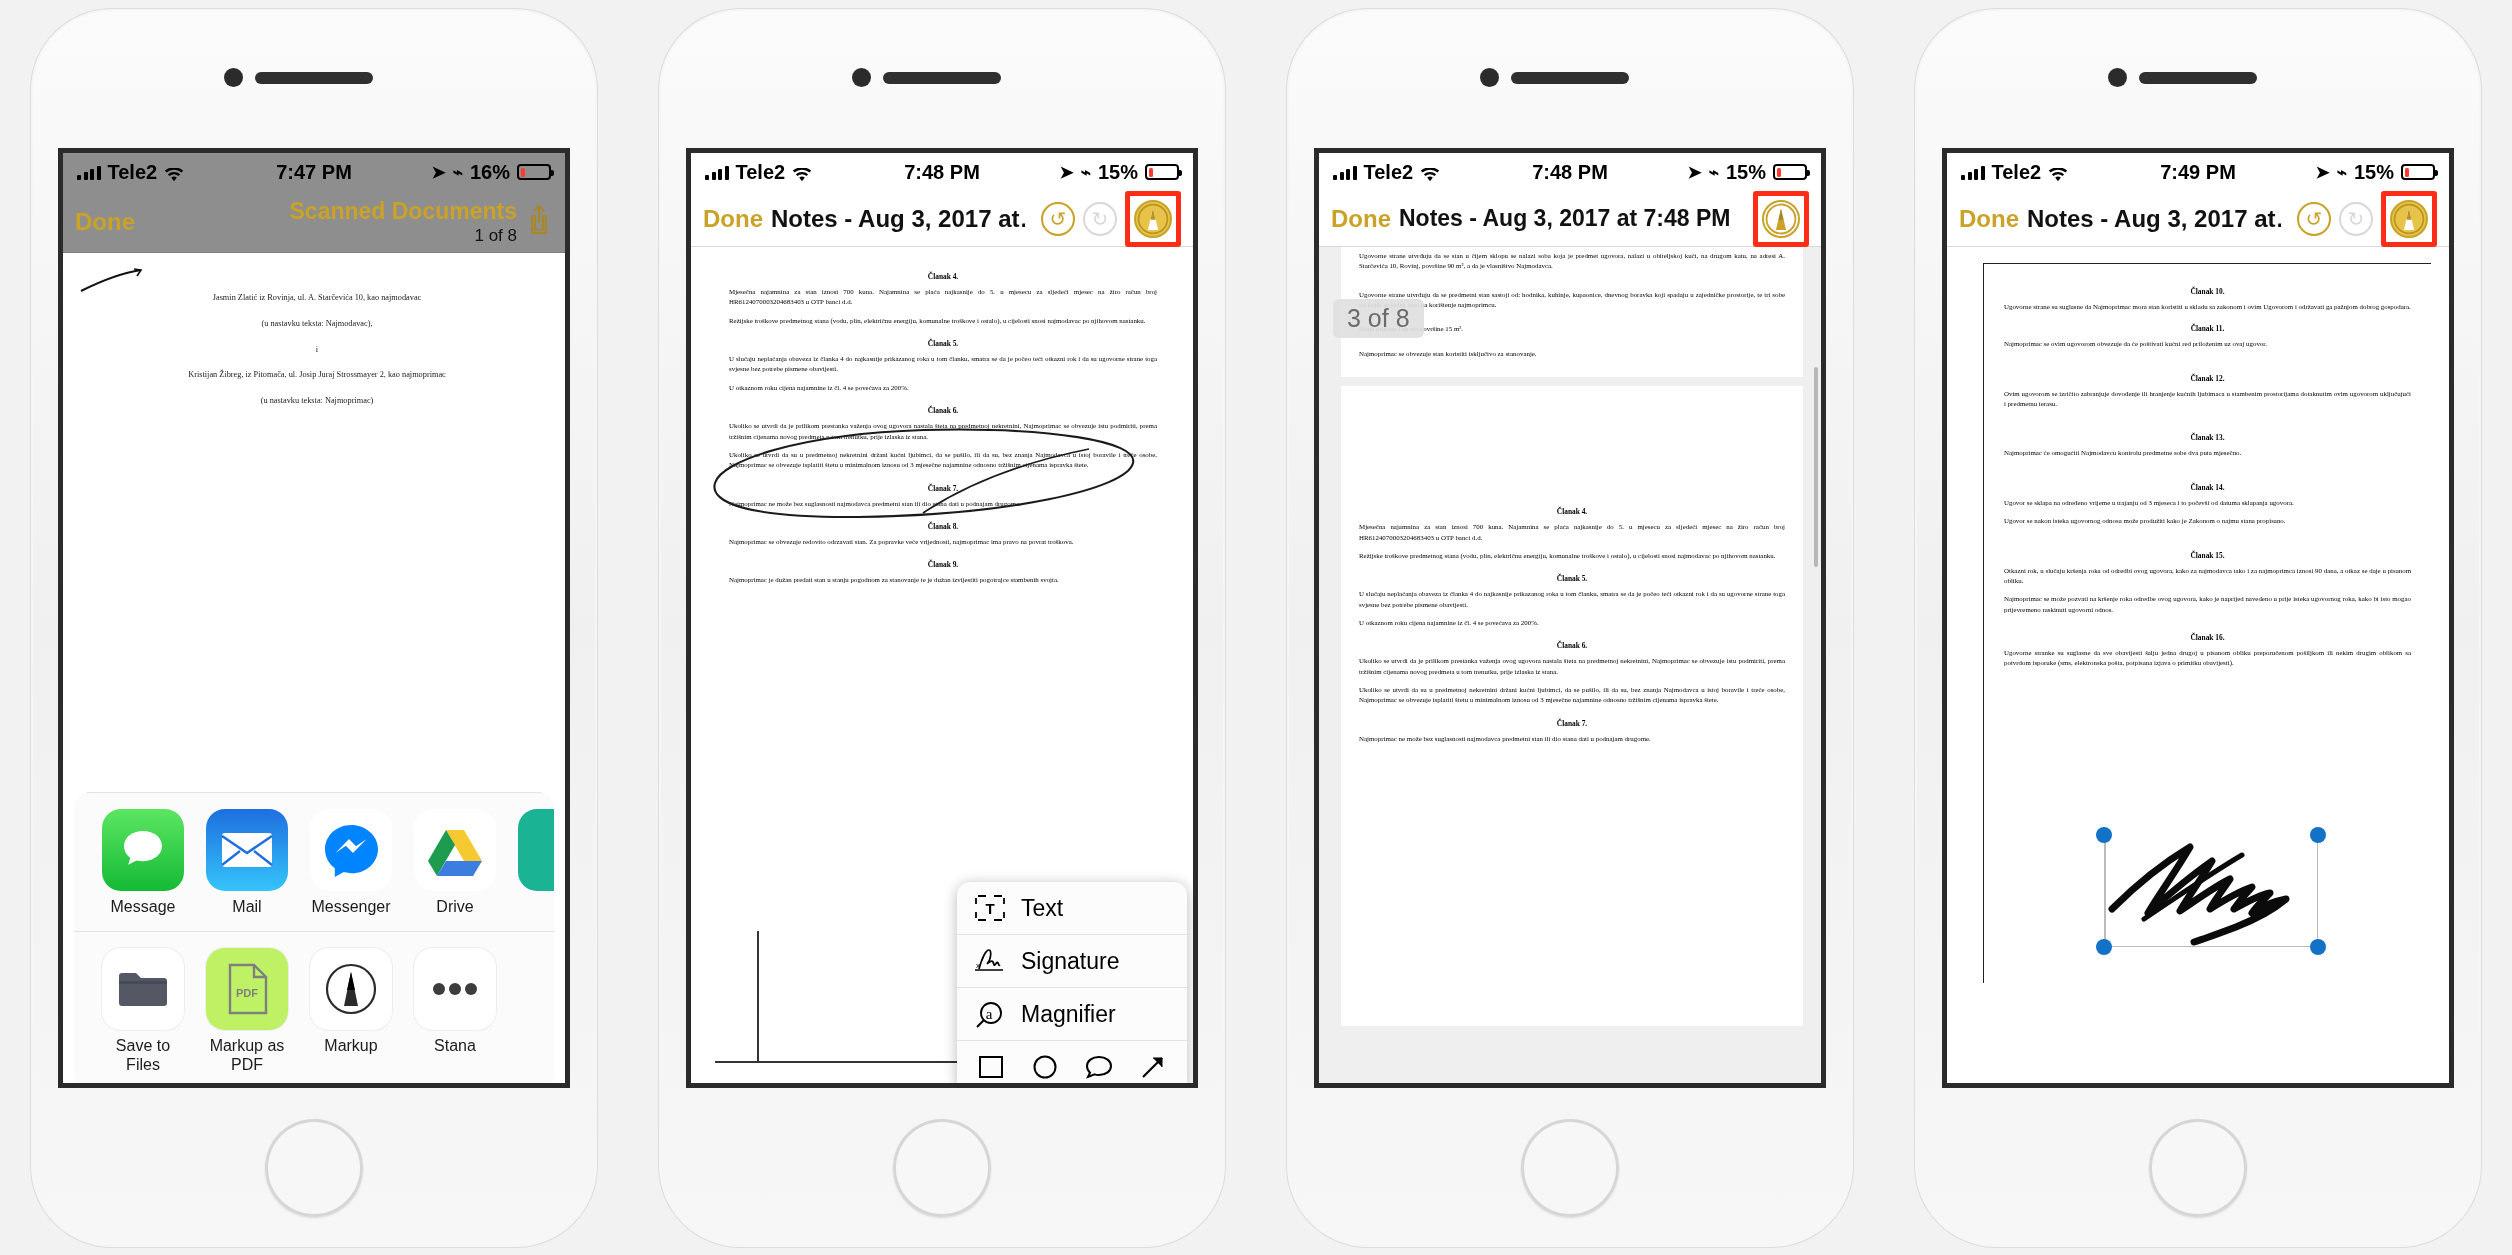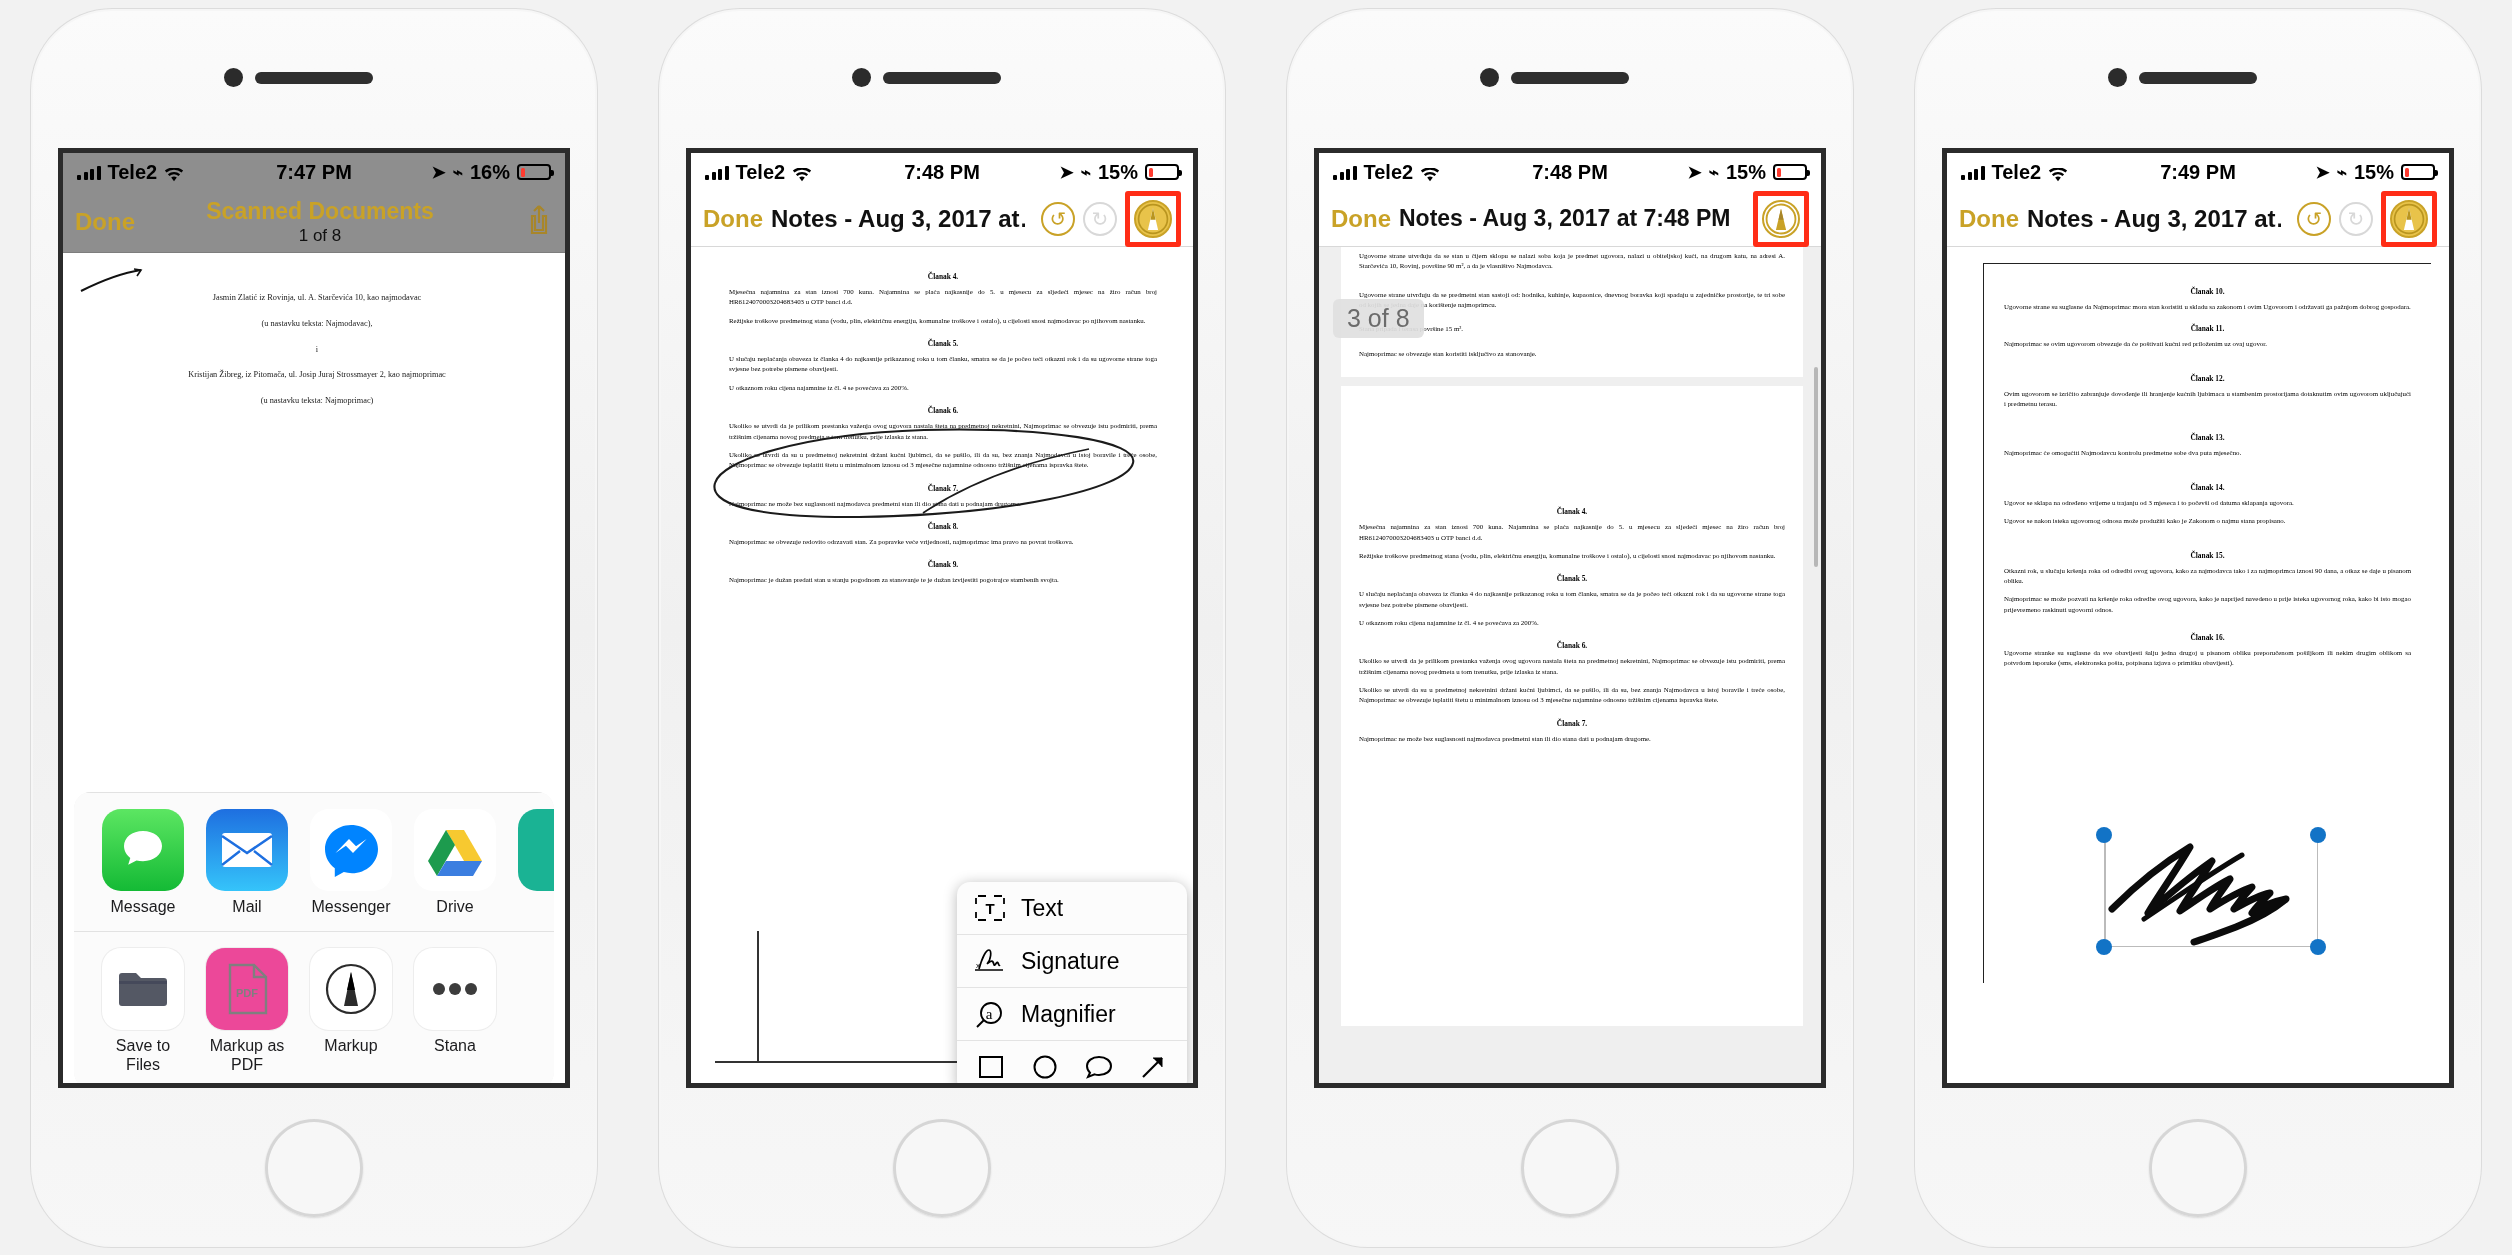--- a/index.html
+++ b/index.html
@@ -166,21 +166,21 @@
   .app-icon{
     width:82px;height:82px;border-radius:19px;margin-bottom:7px;
     display:flex;align-items:center;justify-content:center;overflow:hidden;
   }
   .app-label{ font-size:16px; color:#1c1c1e; line-height:1.18;}
   .act-icon{
     width:82px;height:82px;border-radius:19px;margin-bottom:7px;
     background:#fff; display:flex;align-items:center;justify-content:center;
     box-shadow:0 0 0 1px #ededed;
   }
-  .act-icon.sel{ background:#ec4899;}
+  .act-icon.sel{ background:#bef264;}
 
   
   .p2-body{position:relative;height:902px;background:#fff;overflow:hidden;}
   .p2-page{ margin:4px 20px 0 22px; padding:8px 16px 0; background:#fff; position:relative;}
   .circle-annot{ position:absolute; left:-4px; top:176px; width:430px; height:96px; pointer-events:none;}
   .p2-toolbar{
     position:absolute;left:0;right:0;bottom:0;height:66px;
     background:linear-gradient(180deg,#d9d9d9,#cfcfcf);
     display:flex;align-items:flex-end;justify-content:flex-start;
     padding:0 10px 0 64px; gap:22px;
@@ -253,21 +253,21 @@
           <span class="bt">⌁</span>
           <span>16%</span>
           <span class="batt">
               <span class="fill" style="width:16%"></span>
             </span>
         </div>
       </div>
 
       <div class="navbar" style="background:#8e8e8e;height:62px;border-bottom-color:#7d7d7d">
         <span class="nav-done">Done</span>
-        <div style="flex:1;text-align:center;margin-left:-20px">
+        <div style="flex:1;text-align:right;margin-left:-20px">
           <div style="color:#c9a227;font-weight:700;font-size:23px">Scanned Documents</div>
           <div style="color:#111;font-size:17px;margin-top:1px">1 of 8</div>
         </div>
         <span>
           <svg width="28" height="34" viewBox="0 0 28 34">
               <path d="M7 13h3v14h8V13h3v17H7Z" fill="none" stroke="#a8862a" stroke-width="2.2"></path>
               <path d="M14 3v17M14 3l-5 5M14 3l5 5" fill="none" stroke="#a8862a" stroke-width="2.2"></path>
             </svg>
         </span>
       </div>

